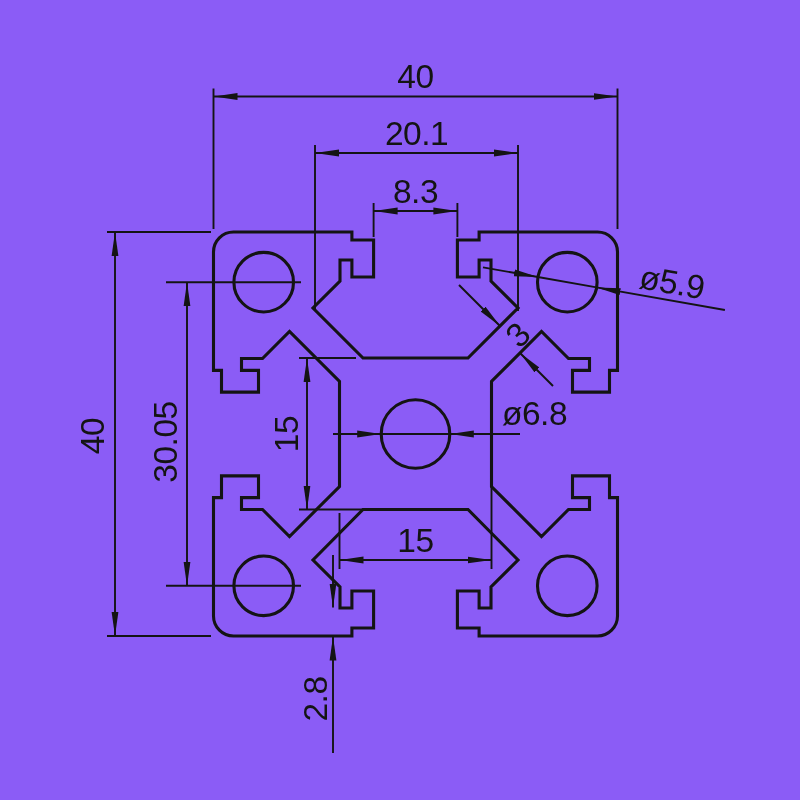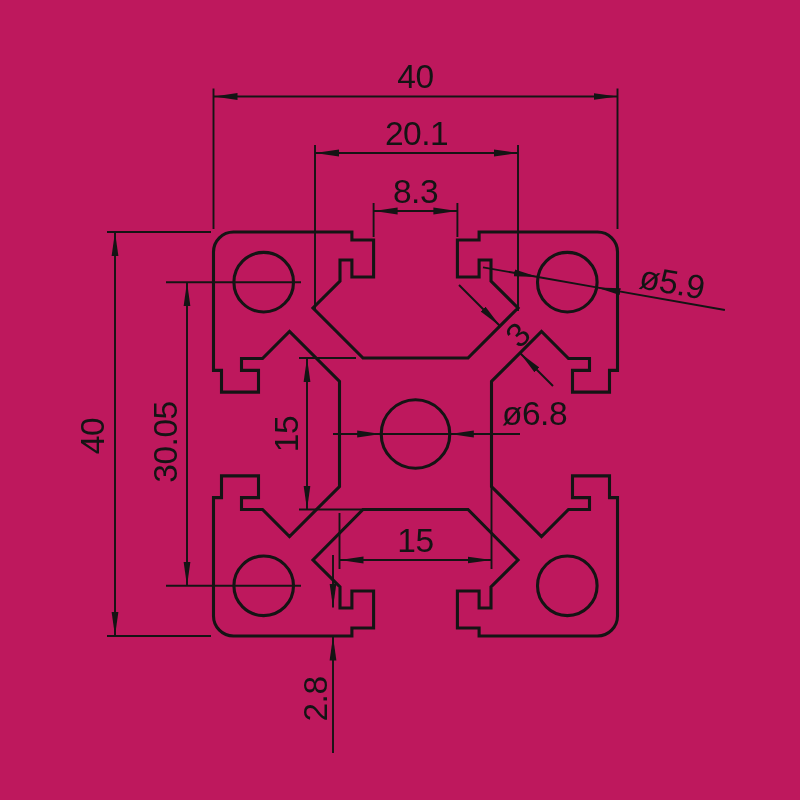--- a/index.html
+++ b/index.html
@@ -1,16 +1,16 @@
 <!DOCTYPE html>
 <html><head>
 <meta charset="utf-8">
 <style>
   html,body{margin:0;padding:0;background:#ffffff;}
-  .stage{width:800px;height:800px;background:#be185d;position:relative;overflow:hidden;}
+  .stage{width:800px;height:800px;background:#8b5cf6;position:relative;overflow:hidden;}
   svg text{font-family:"Liberation Sans","DejaVu Sans",sans-serif;font-size:33.5px;fill:#141414;letter-spacing:-0.5px;}
   .profile{fill:none;stroke:#141414;stroke-width:3.1;stroke-linejoin:miter;stroke-miterlimit:8;}
   .dim{fill:none;stroke:#141414;stroke-width:1.9;}
   .arr{fill:#141414;stroke:none;}
 </style>
 </head>
 <body>
 
 <div class="stage">
 <svg width="800" height="800" viewBox="0 0 800 800">

